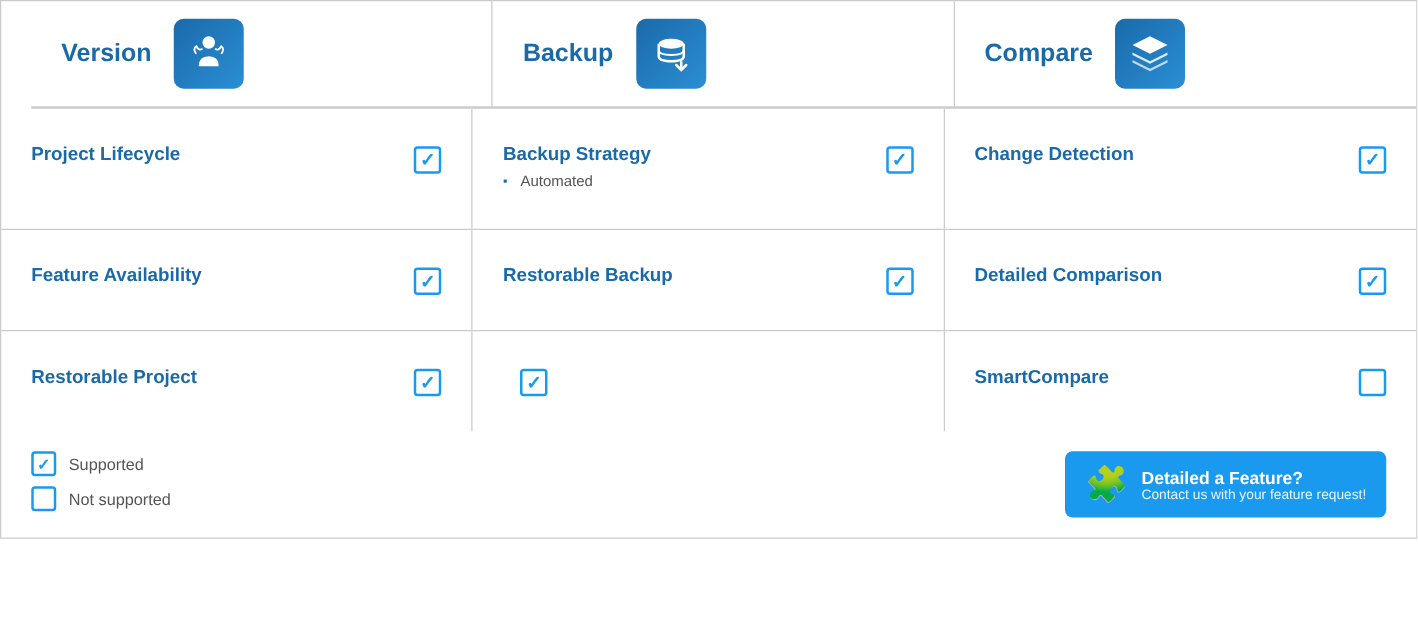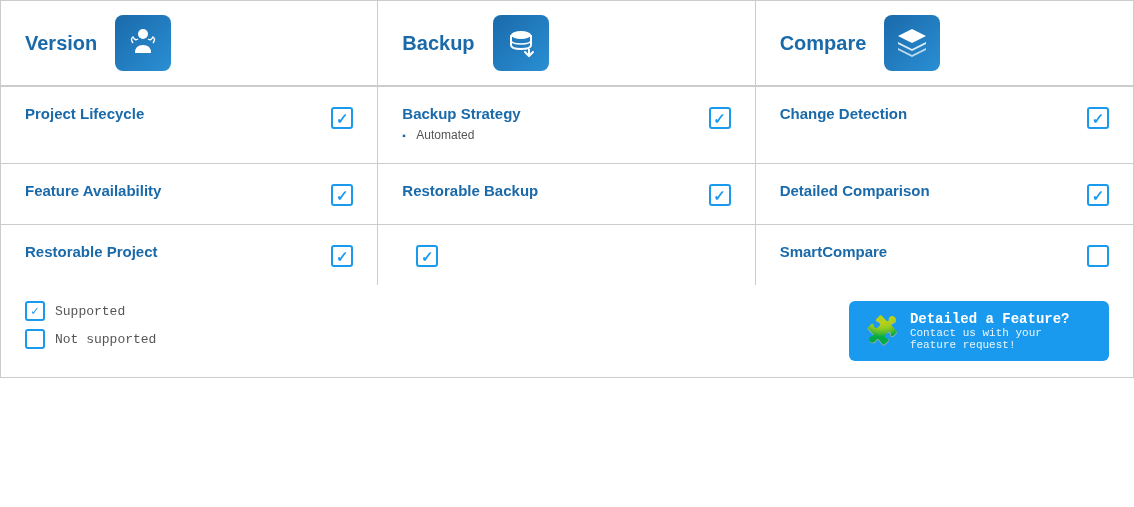--- a/index.html
+++ b/index.html
@@ -13,20 +13,21 @@
 
     .table-container {
       width: 100%;
       border: 1px solid #ccc;
     }
 
     .header-row {
       display: grid;
       grid-template-columns: 1fr 1fr 1fr;
       border-bottom: 2px solid #ccc;
+      margin-left: 24px;
     }
 
     .header-cell {
       display: flex;
       align-items: center;
       gap: 18px;
       padding: 14px 24px;
       font-size: 20px;
       font-weight: bold;
       color: #1a6aaa;
@@ -57,21 +58,21 @@
       display: grid;
       grid-template-columns: 1fr 1fr 1fr;
       border-bottom: 1px solid #ccc;
     }
 
     .body-row:last-child {
       border-bottom: none;
     }
 
     .body-cell {
-      padding: 18px 24px;
+      padding: 28px 24px;
       display: flex;
       align-items: flex-start;
       justify-content: space-between;
     }
 
     .body-cell:not(:last-child) {
       border-right: 1px solid #ccc;
     }
 
     .cell-content {
@@ -125,21 +126,20 @@
       color: #1a9aee;
       font-size: 15px;
       font-weight: bold;
       line-height: 1;
     }
 
     .footer-row {
       display: grid;
       grid-template-columns: 1fr 1fr 1fr;
       padding: 16px 0;
-      font-family: Liberation Mono, monospace;
     }
 
     .footer-left {
       padding: 0 24px;
       display: flex;
       flex-direction: column;
       gap: 8px;
     }
 
     .legend-item {

